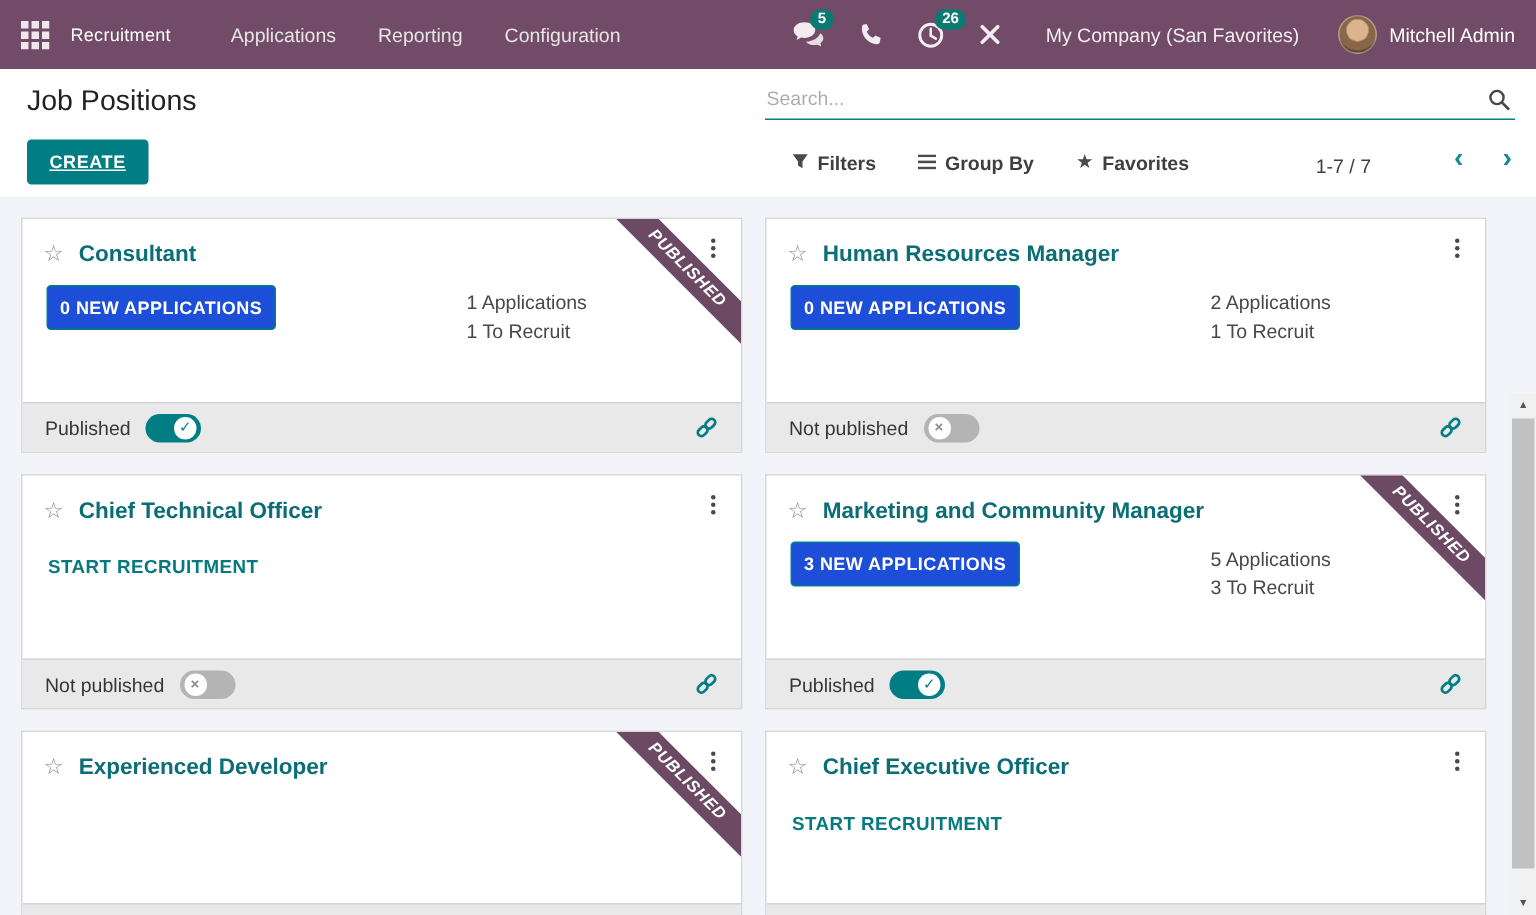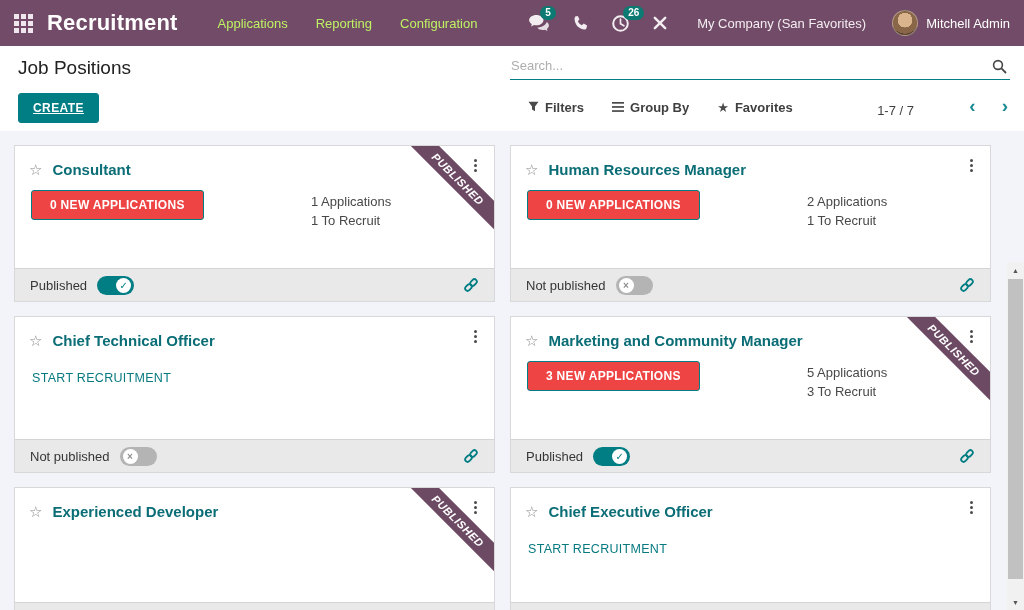--- a/index.html
+++ b/index.html
@@ -2,22 +2,22 @@
 <html><head>
 <meta charset="utf-8">
 <style>
   * { margin:0; padding:0; box-sizing:border-box; }
   html,body { width:1024px; height:610px; overflow:hidden; background:#fff;
     font-family:"Liberation Sans","DejaVu Sans",sans-serif; }
 
   
   .navbar { height:46px; background:#714B67; display:flex; align-items:center; padding:0 14px; color:#fff; }
   .apps-btn { display:flex; align-items:center; margin-right:14px; cursor:pointer; }
-  .brand { font-size:22px; font-weight:700; margin-right:26px; letter-spacing:.2px; }
-  .nav-link { font-size:13px; color:#bef264; margin:0 14px; cursor:pointer; }
+  .brand { font-size:12px; font-weight:400; margin-right:26px; letter-spacing:.2px; }
+  .nav-link { font-size:13px; color:#e5e5e5; margin:0 14px; cursor:pointer; }
   .nav-right { margin-left:auto; display:flex; align-items:center; }
   .nav-icon { position:relative; margin:0 11px; display:flex; align-items:center; cursor:pointer; }
   .badge { position:absolute; top:-8px; left:12px; background:#0c7a72; color:#fff; font-size:10px;
            font-weight:700; padding:2px 5px; border-radius:9px; line-height:1; }
   .company { font-size:13px; margin:0 26px 0 18px; color:#f3edf1; }
   .avatar { width:26px; height:26px; border-radius:50%; margin-right:8px;
             background:radial-gradient(circle at 50% 38%, #d9b48d 0 38%, #8a6648 39% 70%, #5d4431 71%);
             border:1px solid rgba(255,255,255,.35); }
   .username { font-size:13px; }
 
@@ -45,24 +45,24 @@
   .card { position:relative; background:#fff; border:1px solid #d8d8d8; height:157px;
           display:flex; flex-direction:column; overflow:hidden; }
   .card.short { height:149px; }
   .card-head { display:flex; align-items:center; gap:10px; padding:12px 14px 0; height:34px; }
   .star { color:#8b8b8b; font-size:15px; cursor:pointer; line-height:1; }
   .card-title { color:#0b6d76; font-size:15px; font-weight:700; text-decoration:none; cursor:pointer; }
   .kebab { position:absolute; top:10px; right:14px; z-index:3; display:flex; flex-direction:column; gap:2px; cursor:pointer;
            background:none; border:none; padding:3px; }
   .kebab span { width:3px; height:3px; background:#4a4a4a; border-radius:50%; }
   .card-body { position:relative; flex:1; }
-  .btn-new-apps { position:absolute; left:16px; top:10px; background:#ef4444; border:1px solid #017e84;
-    color:#fff; font-size:12px; font-weight:700; letter-spacing:.3px; padding:7px 18px; border-radius:3px; cursor:pointer;
+  .btn-new-apps { position:absolute; left:16px; top:10px; background:#1d4ed8; border:1px solid #017e84;
+    color:#fff; font-size:12px; font-weight:700; letter-spacing:.3px; padding:7px 8px; border-radius:3px; cursor:pointer;
     font-family:inherit; }
-  .start-link { position:absolute; left:17px; top:20px; color:#077a80; font-size:12.5px; font-weight:400;
+  .start-link { position:absolute; left:17px; top:20px; color:#077a80; font-size:12.5px; font-weight:700;
     letter-spacing:.3px; text-decoration:none; cursor:pointer; }
   .stats { position:absolute; left:296px; top:12px; font-size:13px; color:#484848; line-height:19px; }
   .stats div { cursor:pointer; }
   .card-footer { height:33px; background:#e9e9e9; border-top:1px solid #d4d4d4;
     display:flex; align-items:center; padding:0 15px; gap:10px; margin-top:auto; }
   .status-label { font-size:13px; color:#363636; }
   .toggle { width:37px; height:19px; border-radius:10px; position:relative; display:inline-block; cursor:pointer; }
   .toggle.on { background:#017e84; }
   .toggle.off { background:#b4b4b4; }
   .knob { position:absolute; top:2px; width:15px; height:15px; background:#fff; border-radius:50%;

